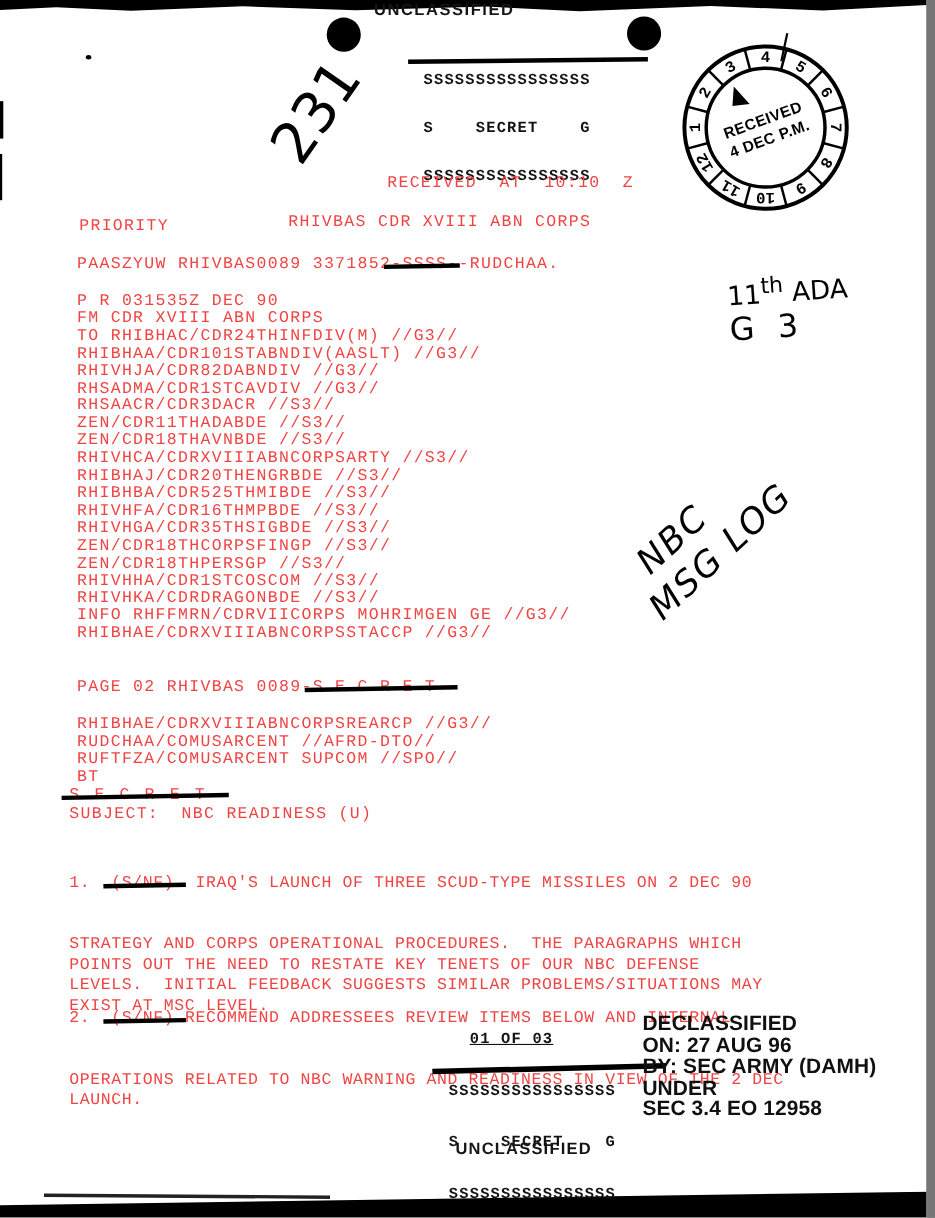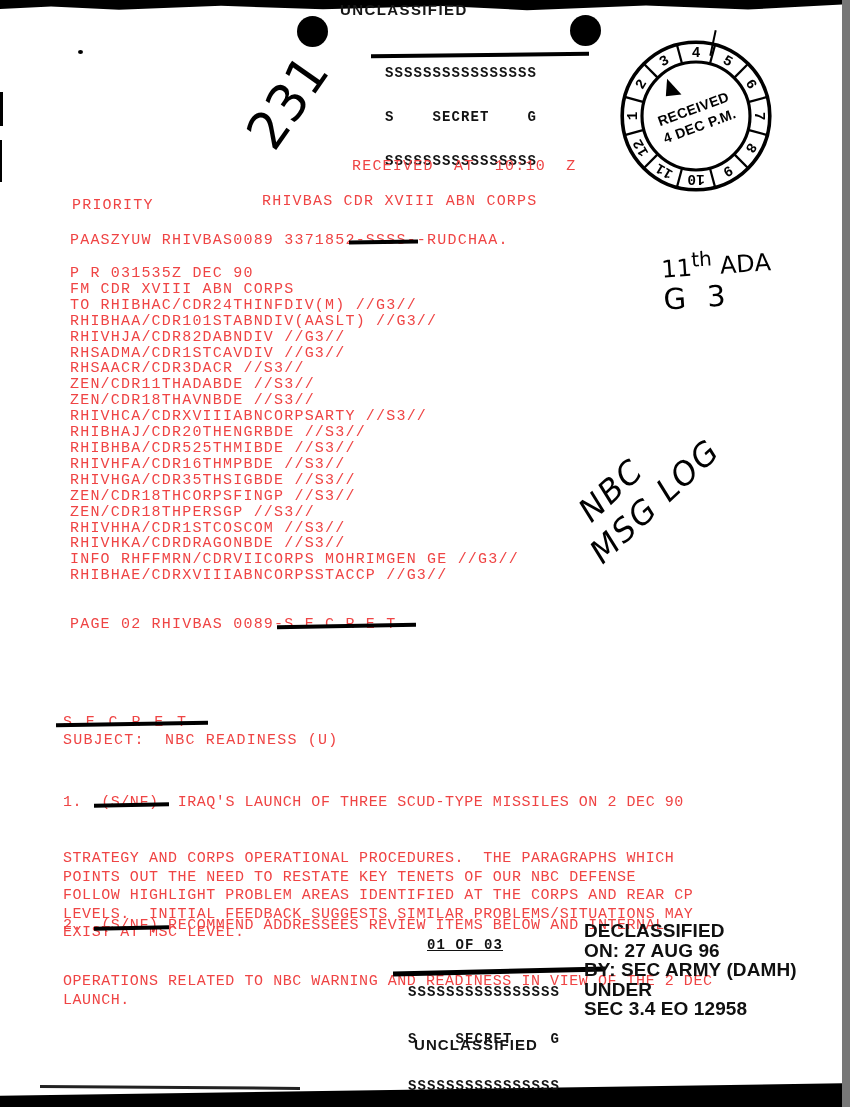--- a/index.html
+++ b/index.html
@@ -112,28 +112,29 @@
 
   <div class="abs tw" style="left:72px;top:197px;">PRIORITY</div>
   <div class="abs tw" style="left:262px;top:193px;">RHIVBAS CDR XVIII ABN CORPS</div>
 
   <div class="abs tw" style="left:70px;top:232px;"><span>PAASZYUW RHIVBAS0089 3371852</span><span class="struck">-SSSS</span><span>--RUDCHAA.</span></div>
 
   <div class="abs tw addr-block" style="left:70px;top:266px;"><div>P R 031535Z DEC 90</div><div>FM CDR XVIII ABN CORPS</div><div>TO RHIBHAC/CDR24THINFDIV(M) //G3//</div><div>RHIBHAA/CDR101STABNDIV(AASLT) //G3//</div><div>RHIVHJA/CDR82DABNDIV //G3//</div><div>RHSADMA/CDR1STCAVDIV //G3//</div><div>RHSAACR/CDR3DACR //S3//</div><div>ZEN/CDR11THADABDE //S3//</div><div>ZEN/CDR18THAVNBDE //S3//</div><div>RHIVHCA/CDRXVIIIABNCORPSARTY //S3//</div><div>RHIBHAJ/CDR20THENGRBDE //S3//</div><div>RHIBHBA/CDR525THMIBDE //S3//</div><div>RHIVHFA/CDR16THMPBDE //S3//</div><div>RHIVHGA/CDR35THSIGBDE //S3//</div><div>ZEN/CDR18THCORPSFINGP //S3//</div><div>ZEN/CDR18THPERSGP //S3//</div><div>RHIVHHA/CDR1STCOSCOM //S3//</div><div>RHIVHKA/CDRDRAGONBDE //S3//</div><div>INFO RHFFMRN/CDRVIICORPS MOHRIMGEN GE //G3//</div><div>RHIBHAE/CDRXVIIIABNCORPSSTACCP //G3//</div></div>
 
   <div class="abs tw" style="left:70px;top:616px;"><span>PAGE 02 RHIVBAS 0089-</span><span class="struck struck-wide">S E C R E T</span></div>
 
+  <div class="abs tw addr-block" style="left:70px;top:651px;"><div>RHIBHAE/CDRXVIIIABNCORPSREARCP //G3//</div><div>RUDCHAA/COMUSARCENT //AFRD-DTO//</div><div>RUFTFZA/COMUSARCENT SUPCOM //SPO//</div><div>BT</div></div>
 
   <div class="abs tw" style="left:63px;top:714px;letter-spacing:2.4px;"><span class="struck struck-wide">S E C R E T</span></div>
 
   <div class="abs tw" style="left:63px;top:732px;">SUBJECT:  NBC READINESS (U)</div>
 
   <div class="abs tw para" style="left:63px;top:757px;">
     <div><span>1.  </span><span class="struck">(S/NF)</span><span>  IRAQ'S LAUNCH OF THREE SCUD-TYPE MISSILES ON 2 DEC 90</span></div>
-    <div><div>STRATEGY AND CORPS OPERATIONAL PROCEDURES.  THE PARAGRAPHS WHICH</div><div>POINTS OUT THE NEED TO RESTATE KEY TENETS OF OUR NBC DEFENSE</div><div>FOLLOW HIGHLIGHT PROBLEM AREAS IDENTIFIED AT THE CORPS AND REAR CP</div><div>LEVELS.  INITIAL FEEDBACK SUGGESTS SIMILAR PROBLEMS/SITUATIONS MAY</div><div>EXIST AT MSC LEVEL.</div></div>
+    <div><div>STRATEGY AND CORPS OPERATIONAL PROCEDURES.  THE PARAGRAPHS WHICH</div><div>POINTS OUT THE NEED TO RESTATE KEY TENETS OF OUR NBC DEFENSE</div><div>LEVELS.  INITIAL FEEDBACK SUGGESTS SIMILAR PROBLEMS/SITUATIONS MAY</div><div>EXIST AT MSC LEVEL.</div></div>
   </div>
 
   <div class="abs tw para" style="left:63px;top:880px;">
     <div><span>2.  </span><span class="struck">(S/NF)</span><span> RECOMMEND ADDRESSEES REVIEW ITEMS BELOW AND INTERNAL</span></div>
     <div><div>OPERATIONS RELATED TO NBC WARNING AND READINESS IN VIEW OF THE 2 DEC</div><div>LAUNCH.</div></div>
   </div>
 
   <div class="abs hw hw-unit" style="left:662px;top:243px;">
     <div><span>11</span><sup>th</sup><span> ADA</span></div>
     <div class="g3">G 3</div>

